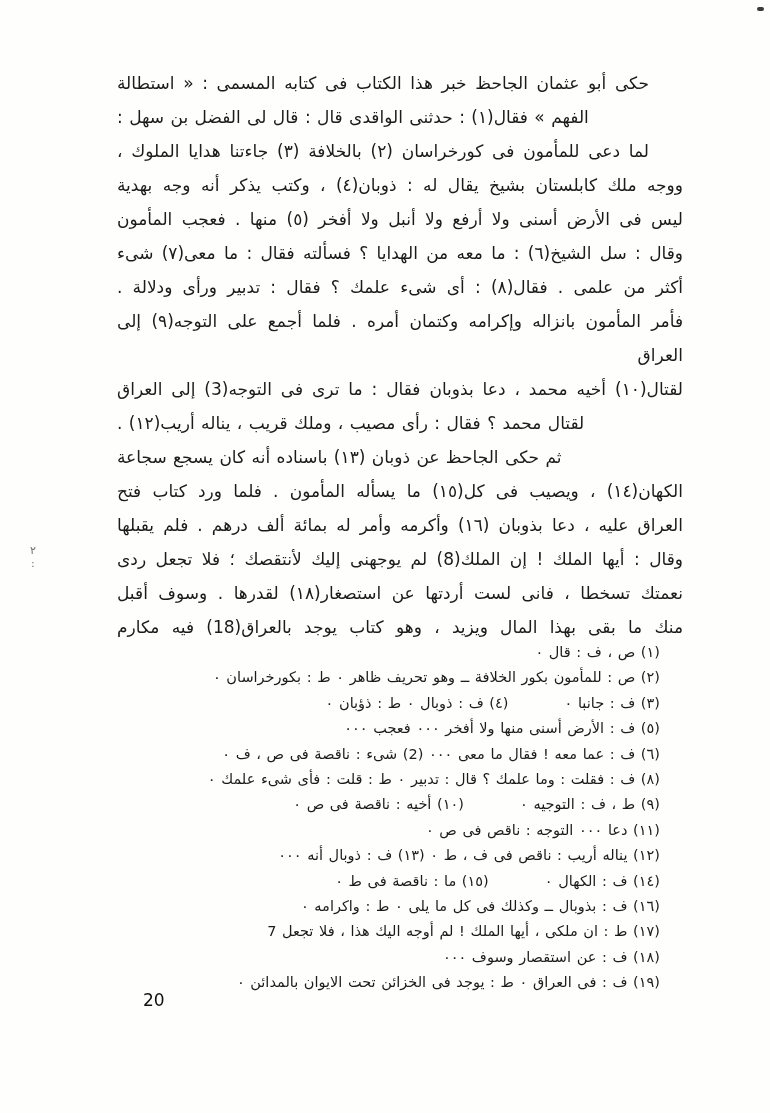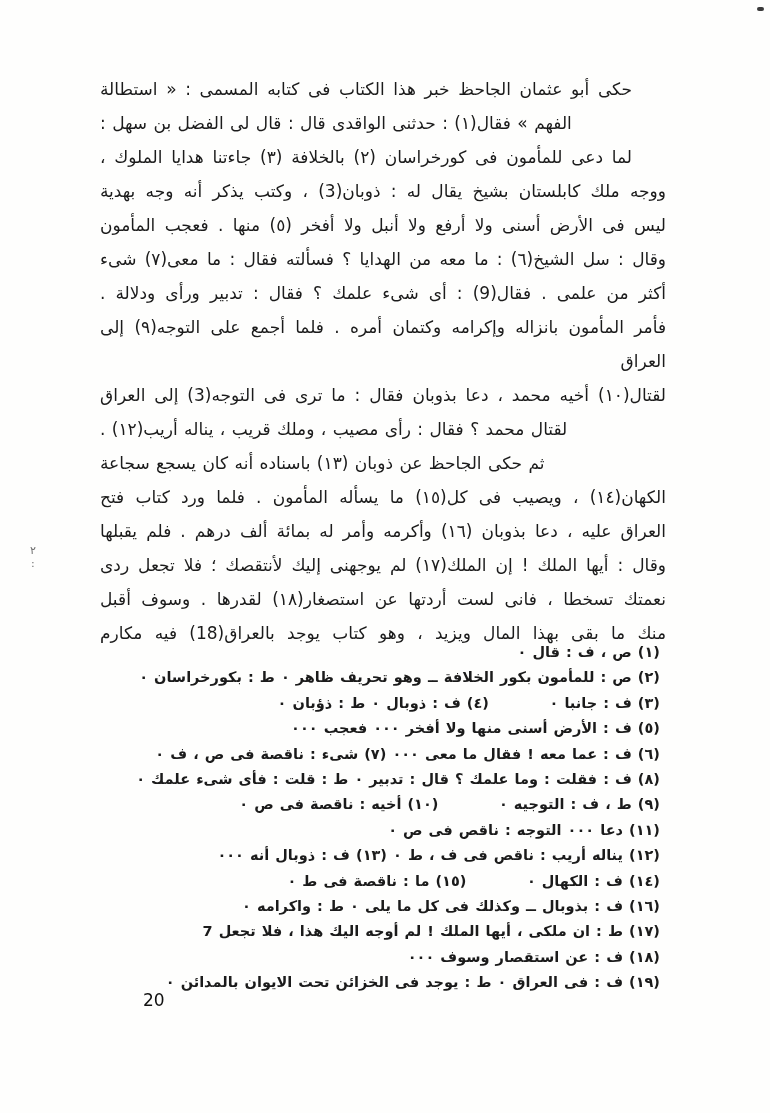--- a/index.html
+++ b/index.html
@@ -9,24 +9,23 @@
     height: 1113px;
     margin: 0 auto;
     background: #fefefd;
     overflow: hidden;
     font-family: "DejaVu Sans", sans-serif;
     color: #1b1b1b;
   }
   .body-block {
     position: absolute;
     top: 66px;
-    right: 104px;
+    right: 87px;
     width: 566px;
     direction: rtl;
-    margin-top: 6px;
   }
   .bline {
     font-size: 17px;
     line-height: 34px;
     text-align: left;
     word-spacing: 1px;
   }
   .bline.just {
     text-align: justify;
     text-align-last: justify;
@@ -40,21 +39,20 @@
     right: 110px;
     width: 548px;
     direction: rtl;
   }
   .fn-line {
     font-size: 14.5px;
     line-height: 25.4px;
     text-align: right;
     white-space: pre-wrap;
     word-spacing: 1px;
-    font-weight: bold;
   }
   .page-number {
     position: absolute;
     top: 990px;
     left: 143px;
     font-size: 17px;
     direction: rtl;
     color: #111;
   }
   .margin-mark {
@@ -86,41 +84,41 @@
 
   <div class="margin-mark">
     <div>٢</div>
     <div>:</div>
   </div>
 
   <div class="body-block">
     <div class="bline just indent">حكى أبو عثمان الجاحظ خبر هذا الكتاب فى كتابه المسمى : « استطالة</div>
     <div class="bline">الفهم » فقال(١) : حدثنى الواقدى قال : قال لى الفضل بن سهل :</div>
     <div class="bline just indent">لما دعى للمأمون فى كورخراسان (٢) بالخلافة (٣) جاءتنا هدايا الملوك ،</div>
-    <div class="bline just">ووجه ملك كابلستان بشيخ يقال له : ذوبان(3) ، وكتب يذكر أنه وجه بهدية</div>
+    <div class="bline just">ووجه ملك كابلستان بشيخ يقال له : ذوبان(٤) ، وكتب يذكر أنه وجه بهدية</div>
     <div class="bline just">ليس فى الأرض أسنى ولا أرفع ولا أنبل ولا أفخر (٥) منها . فعجب المأمون</div>
     <div class="bline just">وقال : سل الشيخ(٦) : ما معه من الهدايا ؟ فسألته فقال : ما معى(٧) شىء</div>
-    <div class="bline just">أكثر من علمى . فقال(9) : أى شىء علمك ؟ فقال : تدبير ورأى ودلالة .</div>
+    <div class="bline just">أكثر من علمى . فقال(٨) : أى شىء علمك ؟ فقال : تدبير ورأى ودلالة .</div>
     <div class="bline just">فأمر المأمون بانزاله وإكرامه وكتمان أمره . فلما أجمع على التوجه(٩) إلى العراق</div>
     <div class="bline just">لقتال(١٠) أخيه محمد ، دعا بذوبان فقال : ما ترى فى التوجه(3) إلى العراق</div>
     <div class="bline">لقتال محمد ؟ فقال : رأى مصيب ، وملك قريب ، يناله أريب(١٢) .</div>
     <div class="bline indent">ثم حكى الجاحظ عن ذوبان (١٣) باسناده أنه كان يسجع سجاعة</div>
     <div class="bline just">الكهان(١٤) ، ويصيب فى كل(١٥) ما يسأله المأمون . فلما ورد كتاب فتح</div>
     <div class="bline just">العراق عليه ، دعا بذوبان (١٦) وأكرمه وأمر له بمائة ألف درهم . فلم يقبلها</div>
-    <div class="bline just">وقال : أيها الملك ! إن الملك(١٧) لم يوجهنى إليك لأنتقصك ؛ فلا تجعل ردى</div>
+    <div class="bline just">وقال : أيها الملك ! إن الملك(8) لم يوجهنى إليك لأنتقصك ؛ فلا تجعل ردى</div>
     <div class="bline just">نعمتك تسخطا ، فانى لست أردتها عن استصغار(١٨) لقدرها . وسوف أقبل</div>
     <div class="bline just">منك ما بقى بهذا المال ويزيد ، وهو كتاب يوجد بالعراق(18) فيه مكارم</div>
   </div>
 
   <div class="fn-block">
     <div class="fn-line">(١) ص ، ف : قال ٠</div>
     <div class="fn-line">(٢) ص : للمأمون بكور الخلافة ــ وهو تحريف ظاهر ٠ ط : بكورخراسان ٠</div>
     <div class="fn-line">(٣) ف : جانبا ٠          (٤) ف : ذوبال ٠ ط : ذؤبان ٠</div>
     <div class="fn-line">(٥) ف : الأرض أسنى منها ولا أفخر ٠٠٠ فعجب ٠٠٠</div>
-    <div class="fn-line">(٦) ف : عما معه ! فقال ما معى ٠٠٠ (٧) شىء : ناقصة فى ص ، ف ٠</div>
+    <div class="fn-line">(٦) ف : عما معه ! فقال ما معى ٠٠٠ (2) شىء : ناقصة فى ص ، ف ٠</div>
     <div class="fn-line">(٨) ف : فقلت : وما علمك ؟ قال : تدبير ٠ ط : قلت : فأى شىء علمك ٠</div>
     <div class="fn-line">(٩) ط ، ف : التوجيه ٠          (١٠) أخيه : ناقصة فى ص ٠</div>
     <div class="fn-line">(١١) دعا ٠٠٠ التوجه : ناقص فى ص ٠</div>
     <div class="fn-line">(١٢) يناله أريب : ناقص فى ف ، ط ٠ (١٣) ف : ذوبال أنه ٠٠٠</div>
     <div class="fn-line">(١٤) ف : الكهال ٠          (١٥) ما : ناقصة فى ط ٠</div>
     <div class="fn-line">(١٦) ف : بذوبال ــ وكذلك فى كل ما يلى ٠ ط : واكرامه ٠</div>
     <div class="fn-line">(١٧) ط : ان ملكى ، أيها الملك ! لم أوجه اليك هذا ، فلا تجعل 7</div>
     <div class="fn-line">(١٨) ف : عن استقصار وسوف ٠٠٠</div>
     <div class="fn-line">(١٩) ف : فى العراق ٠ ط : يوجد فى الخزائن تحت الايوان بالمدائن ٠</div>
   </div>

